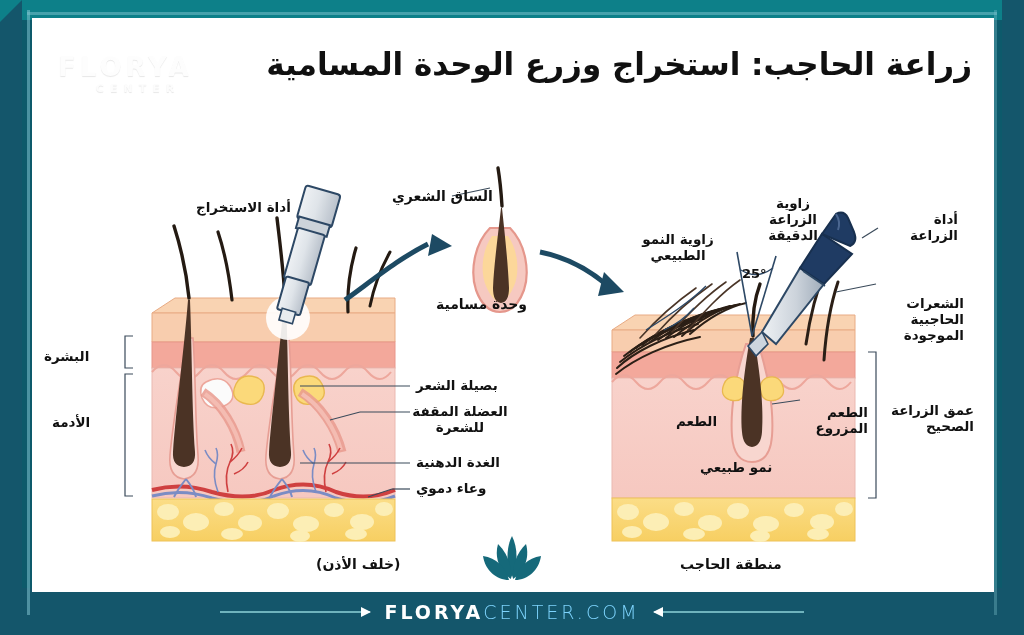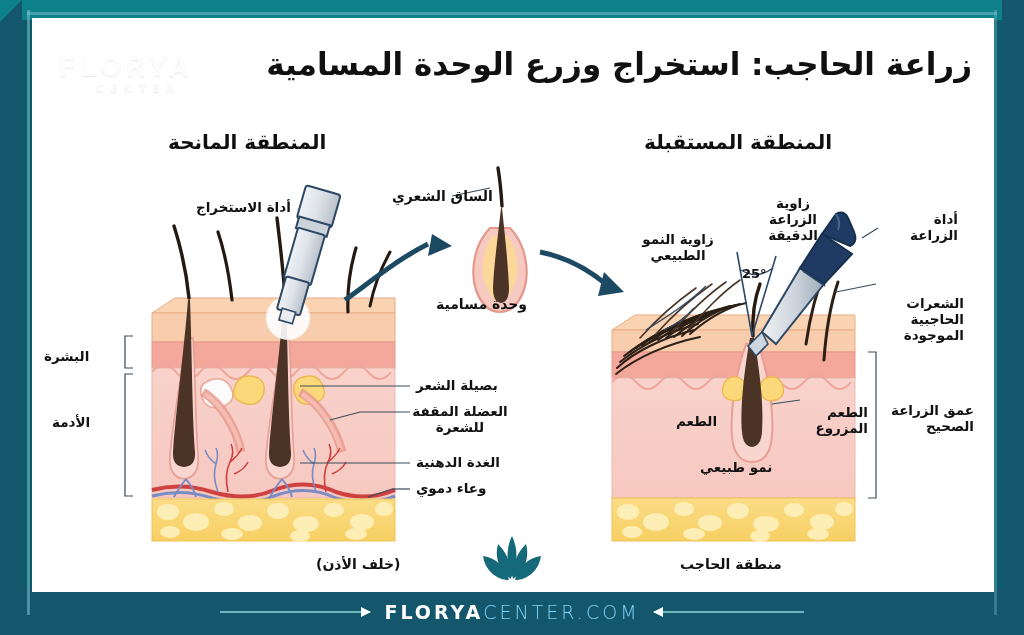--- a/index.html
+++ b/index.html
@@ -75,22 +75,20 @@
   <div class="dotpat" id="dots-tr"></div>
   <div class="dotpat" id="dots-bl"></div>
 
   <div class="watermark">
     <div class="wm-main">FLORYA</div>
     <div class="wm-sub">CENTER</div>
   </div>
 
   <div class="title">زراعة الحاجب: استخراج وزرع الوحدة المسامية</div>
 
-  <div class="sub-left">المنطقة المانحة</div>
-  <div class="sub-right">المنطقة المستقبلة</div>
 
   <svg width="1024" height="635">
     <defs>
       <linearGradient id="fatG" x1="0" y1="0" x2="0" y2="1">
         <stop offset="0%" stop-color="#fbdd87"></stop>
           <stop offset="100%" stop-color="#f7cf62"></stop>
       </linearGradient>
       <linearGradient id="dermG" x1="0" y1="0" x2="0" y2="1">
         <stop offset="0%" stop-color="#f8d2cb"></stop>
           <stop offset="100%" stop-color="#f6c8c0"></stop>

